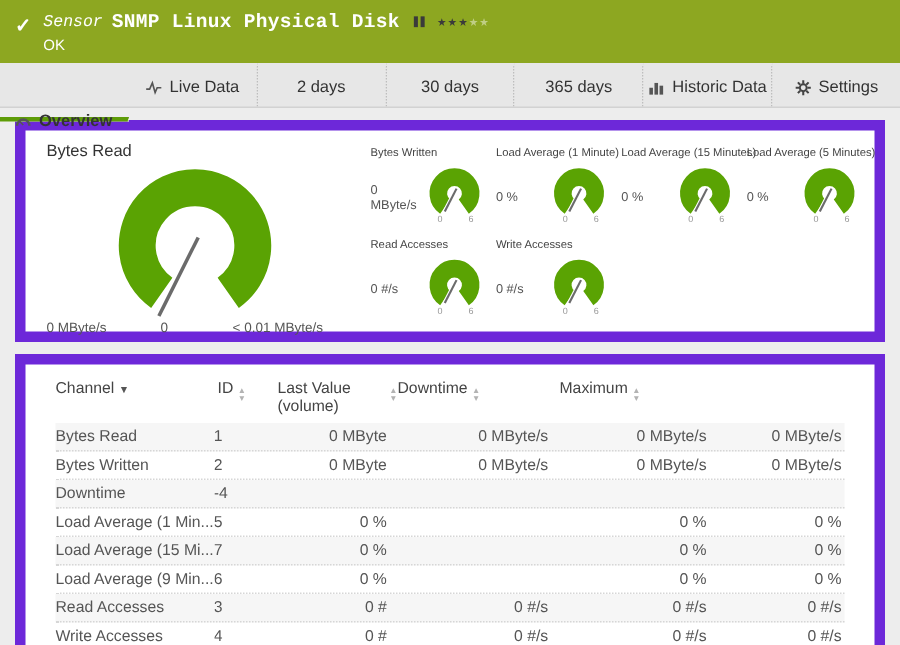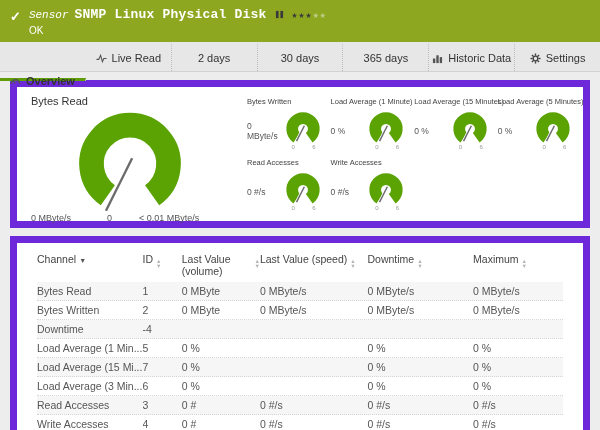--- a/index.html
+++ b/index.html
@@ -40,21 +40,21 @@
   
   .panel { background:#fff; border:7px solid #6d28d9; margin:8px 10px 0; }
   .gauge-panel { height:148px; padding:8px 12px; display:flex; }
 
   
   .main-gauge { width:212px; height:130px; position:relative; flex-shrink:0; }
   .gauge-label { font-size:11px; color:#333; position:absolute; top:0; left:2px; }
   .big-svg { position:absolute; left:26px; top:13px; }
   .cur { position:absolute; left:2px; bottom:2px; font-size:9px; color:#555; }
   .smin { position:absolute; left:78px; bottom:2px; font-size:9px; color:#555; }
-  .smax { position:absolute; left:110px; bottom:2px; font-size:9px; color:#555; }
+  .smax { position:absolute; left:126px; bottom:2px; font-size:9px; color:#555; }
 
   
   .g-grid { flex:1; display:flex; flex-direction:column; padding-left:6px; }
   .g-row { display:flex; }
   .g-row1 { height:68px; }
   .g-row2 { height:62px; }
   .g-cell { width:25%; position:relative; padding-top:2px; }
   .g-label { font-size:7.5px; color:#444; white-space:nowrap; }
   .g-inner { display:flex; align-items:center; margin-top:4px; }
   .g-value { font-size:8.5px; color:#555; flex:1; }
@@ -74,21 +74,21 @@
         font-size:10.5px; color:#555; cursor:pointer; }
   .tr.alt { background:#f6f6f6; }
   .td { overflow:hidden; white-space:nowrap; }
   .w-channel { width:108px; text-overflow:ellipsis; }
   .w-id      { width:40px; }
   .w-volume  { width:80px; }
   .w-speed   { width:110px; }
   .w-min     { width:108px; }
   .w-max     { width:92px; }
   .w-tools   { flex:1; display:flex; justify-content:flex-end; align-items:center; }
-  .num { padding-right:2px; }
+  .num { text-align:right; padding-right:2px; }
   .tools-btn { display:inline-flex; cursor:pointer; }
 </style>
 </head>
 <body>
 
 <header class="hdr">
   <span class="check">✓</span>
   <div>
     <div class="title-line">
       <span class="kind">Sensor</span>
@@ -120,21 +120,21 @@
         </svg>
       </span>
     <span class="tab-label">Overview</span>
   </div>
     <div class="tab">
     <span class="tab-icon">
         <svg width="11" height="11" viewBox="0 0 12 12">
           <polyline points="0.5,7 3,7 5,2.5 7,9.5 8.5,6 11.5,6" fill="none" stroke="#555" stroke-width="1.2"></polyline>
         </svg>
       </span>
-    <span class="tab-label">Live Read</span>
+    <span class="tab-label">Live Data</span>
   </div>
     <div class="tab">
 
     <span class="tab-label">2 days</span>
   </div>
     <div class="tab">
 
     <span class="tab-label">30 days</span>
   </div>
     <div class="tab">
@@ -294,27 +294,20 @@
             <i>▼</i>
           </span></span>
   </div>
       <div class="th w-volume">
     <span class="th-label">Last Value (volume)</span>
     <span class="sort-wrap"><span class="sort">
             <i>▲</i>
             <i>▼</i>
           </span></span>
   </div>
-      <div class="th w-speed">
-    <span class="th-label">Last Value (speed)</span>
-    <span class="sort-wrap"><span class="sort">
-            <i>▲</i>
-            <i>▼</i>
-          </span></span>
-  </div>
       <div class="th w-min">
     <span class="th-label">Downtime</span>
     <span class="sort-wrap"><span class="sort">
             <i>▲</i>
             <i>▼</i>
           </span></span>
   </div>
       <div class="th w-max">
     <span class="th-label">Maximum</span>
     <span class="sort-wrap"><span class="sort">
@@ -444,21 +437,21 @@
                 <line x1="8.2" y1="8.2" x2="9.9" y2="9.9"></line>
             <line x1="2.1" y1="9.9" x2="3.8" y2="8.2"></line>
                 <line x1="8.2" y1="3.8" x2="9.9" y2="2.1"></line>
           </g>
           <circle cx="6" cy="6" r="2.5" fill="#fff" stroke="#999" stroke-width="1.4"></circle>
         </svg>
       </span>
     </span>
   </div>
       <div class="tr">
-    <span class="td w-channel">Load Average (3 Min...</span>
+    <span class="td w-channel">Load Average (9 Min...</span>
     <span class="td w-id">6</span>
     <span class="td w-volume num">0 %</span>
     <span class="td w-speed num"></span>
     <span class="td w-min num">0 %</span>
     <span class="td w-max num">0 %</span>
     <span class="td w-tools">
       <span class="tools-btn">
         <svg width="11" height="11" viewBox="0 0 12 12">
           <g stroke="#999" stroke-width="1.5">
             <line x1="6" y1="0.5" x2="6" y2="3"></line>

